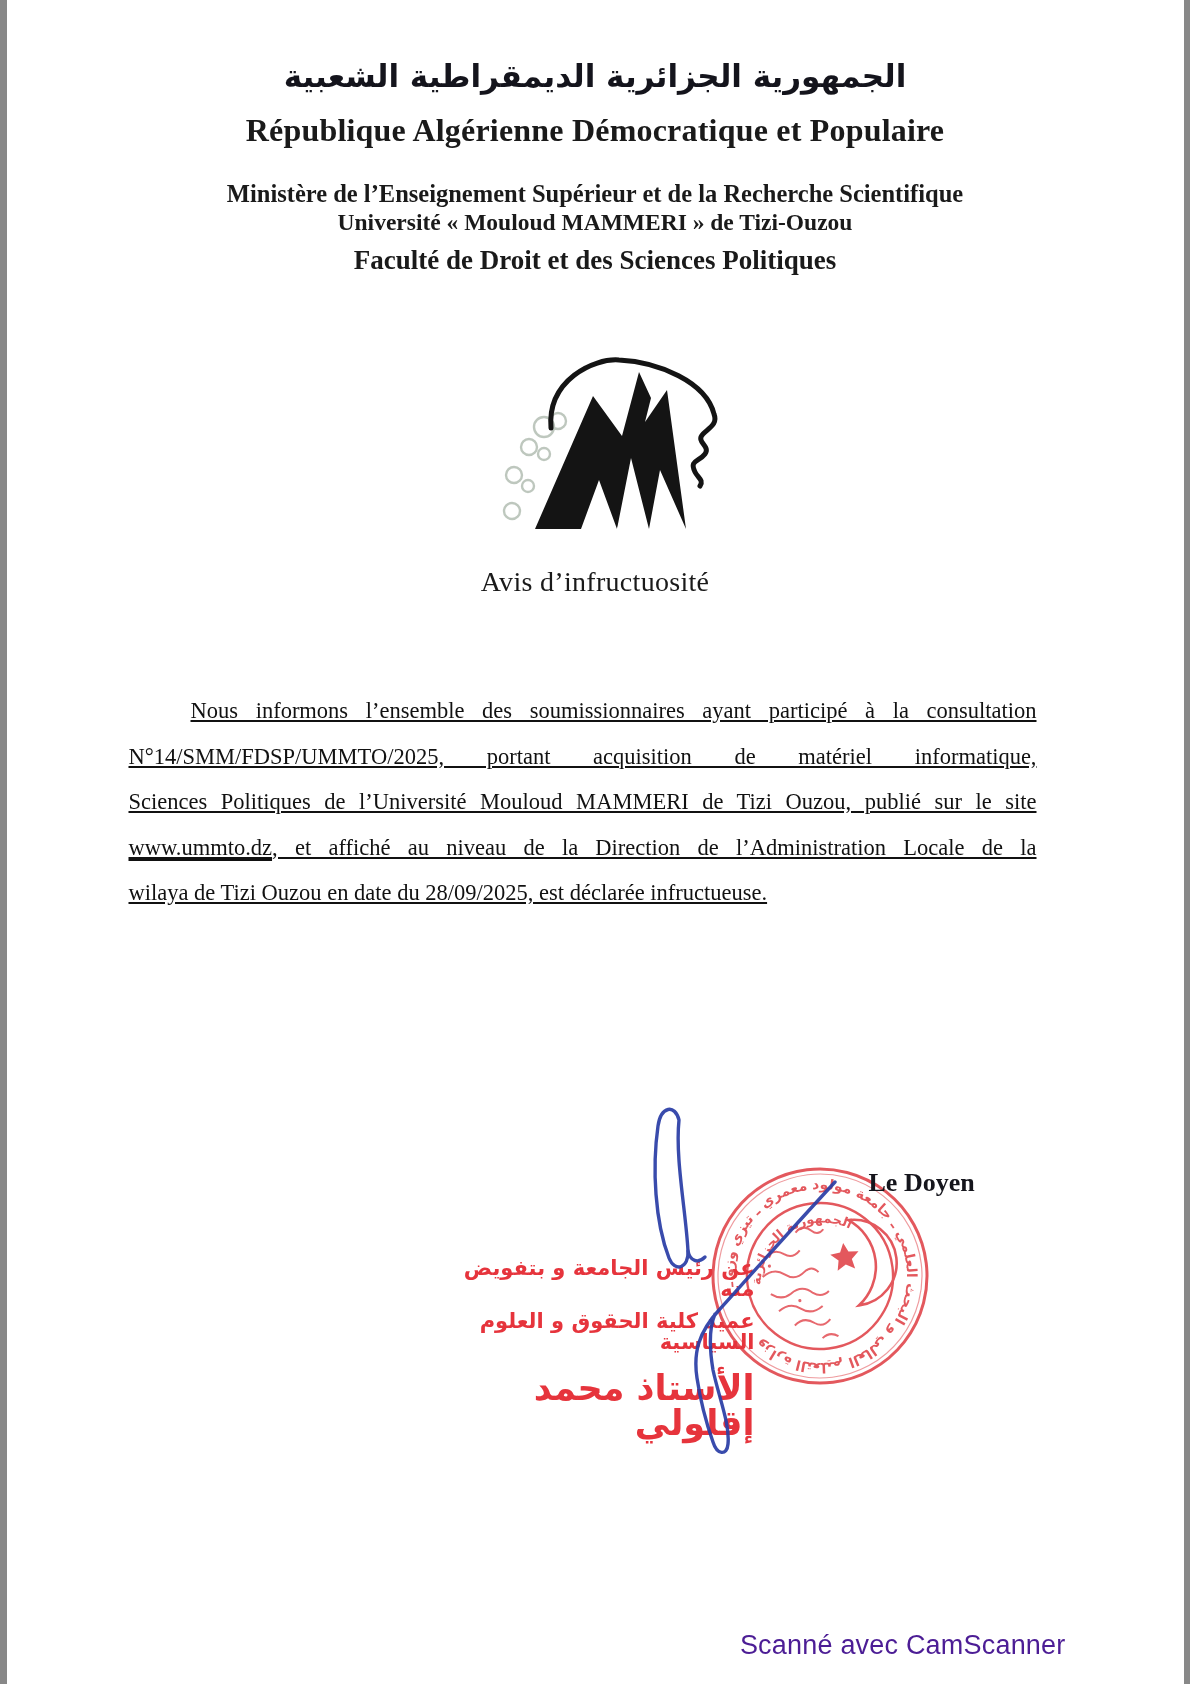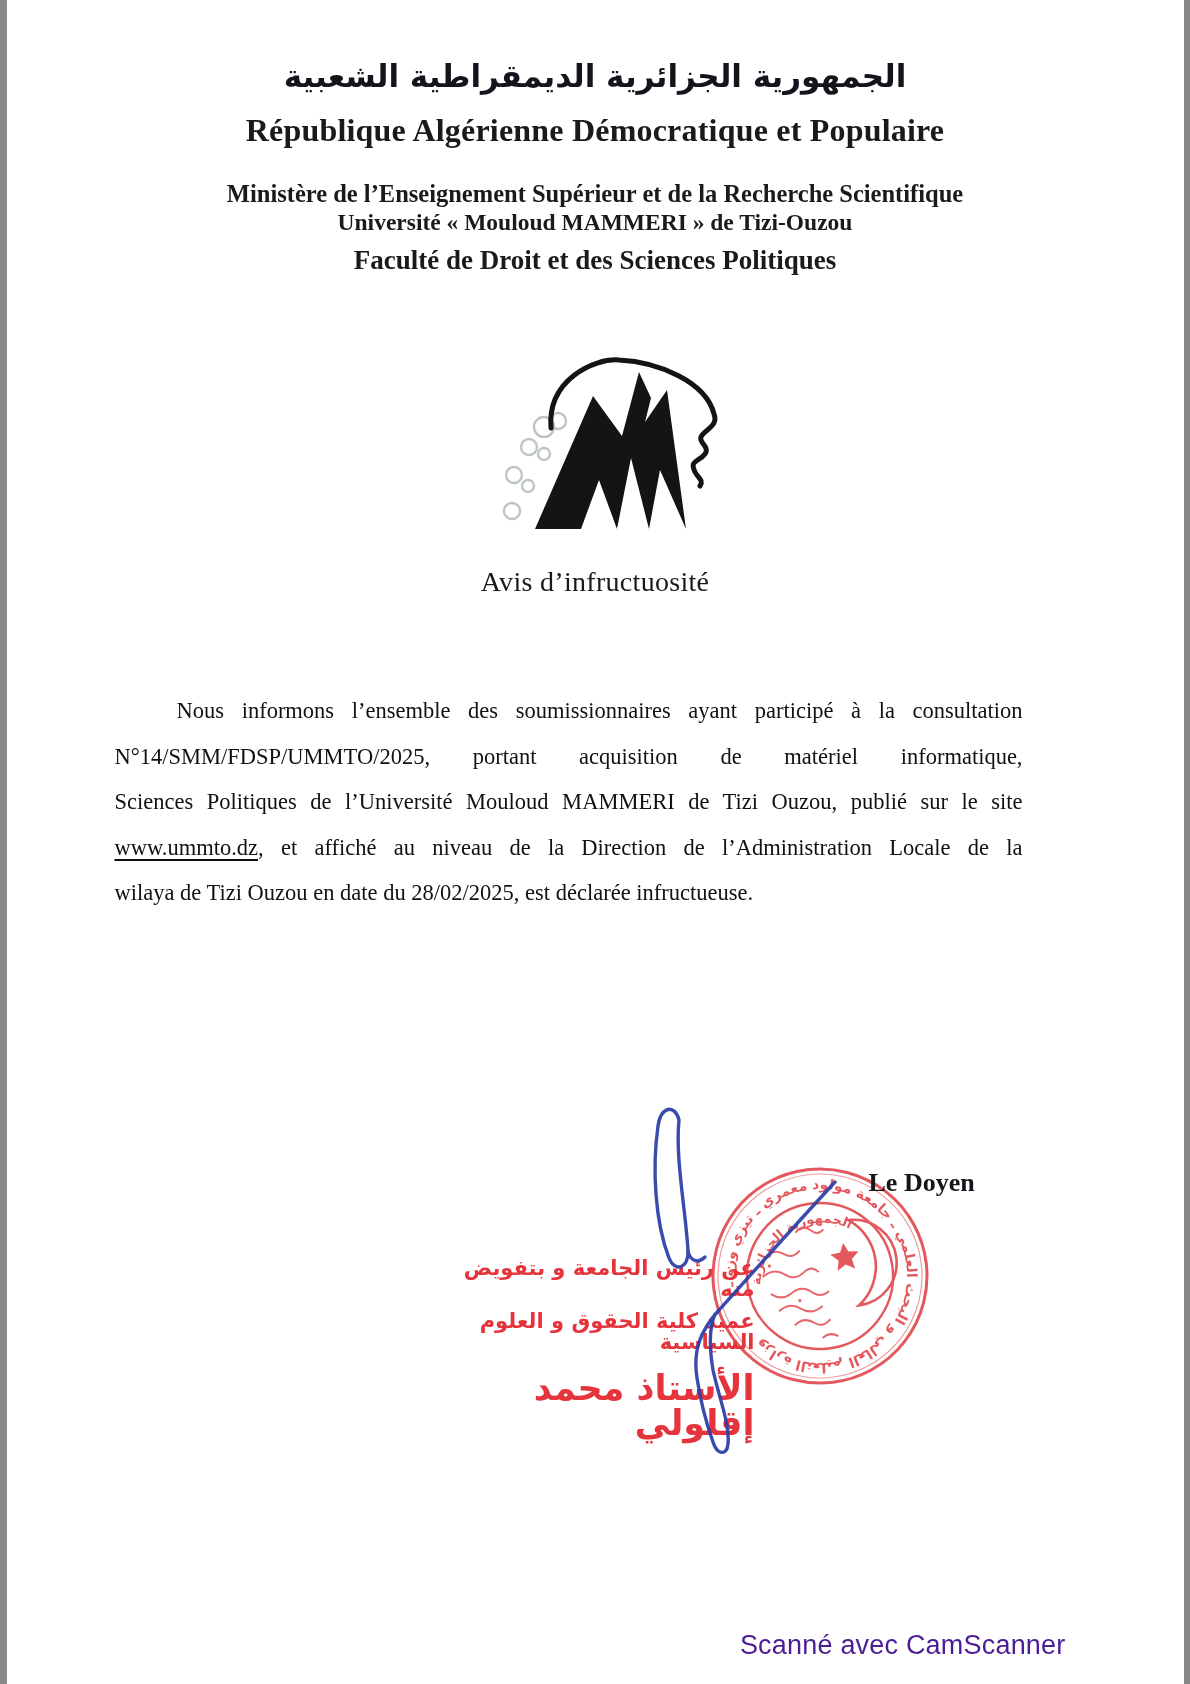--- a/index.html
+++ b/index.html
@@ -27,22 +27,22 @@
   .faculty-line{top:245px;font-size:27px;font-weight:bold;}
 
   
   .logo-wrap{left:492px;top:350px;width:228px;height:188px;}
 
   
   .doc-title{top:566px;font-size:28px;font-weight:normal;letter-spacing:.3px;}
 
   
   .body-block{
-    left:108px;top:688px;width:908px;
-    font-size:22.5px;line-height:45.5px;color:#111;
+    left:122px;top:688px;width:908px;
+    font-size:22.5px;line-height:45.5px;color:#111;text-decoration:underline;
   }
   .body-line{
     white-space:nowrap;
     text-align:justify;
     text-align-last:justify;
   }
   .body-line.first{text-indent:62px;}
   .body-line.last{text-align:left;text-align-last:left;}
   .url{ text-decoration:underline; text-underline-offset:4px; }
 
@@ -102,21 +102,21 @@
     </svg>
   </div>
 
   <div class="abs centered doc-title">Avis d’infructuosité</div>
 
   <div class="abs body-block">
     <div class="body-line first">Nous informons l’ensemble des soumissionnaires ayant participé à la consultation</div>
     <div class="body-line">N°14/SMM/FDSP/UMMTO/2025, portant acquisition de matériel informatique,</div>
     <div class="body-line">Sciences Politiques de l’Université Mouloud MAMMERI de Tizi Ouzou, publié sur le site</div>
     <div class="body-line"><span class="url">www.ummto.dz</span><span>, et affiché au niveau de la Direction de l’Administration Locale de la</span></div>
-    <div class="body-line last">wilaya de Tizi Ouzou en date du 28/02/2025, est  déclarée infructueuse.</div>
+    <div class="body-line last">wilaya de Tizi Ouzou en date du 28/09/2025, est  déclarée infructueuse.</div>
   </div>
 
   <div class="abs stamp-wrap">
     <svg width="230" height="232" viewBox="0 0 230 232">
       <g transform="rotate(-7 115 116)" stroke="#e04147" fill="none">
         <circle cx="115" cy="116" r="107" stroke-width="3"></circle>
         <circle cx="115" cy="116" r="102" stroke-width="1.2" opacity="0.6"></circle>
         <circle cx="115" cy="116" r="73" stroke-width="2.4"></circle>
         <defs>
           <path id="ringPath" d="M28,116 a87,87 0 1,1 174,0 a87,87 0 1,1 -174,0"></path>

